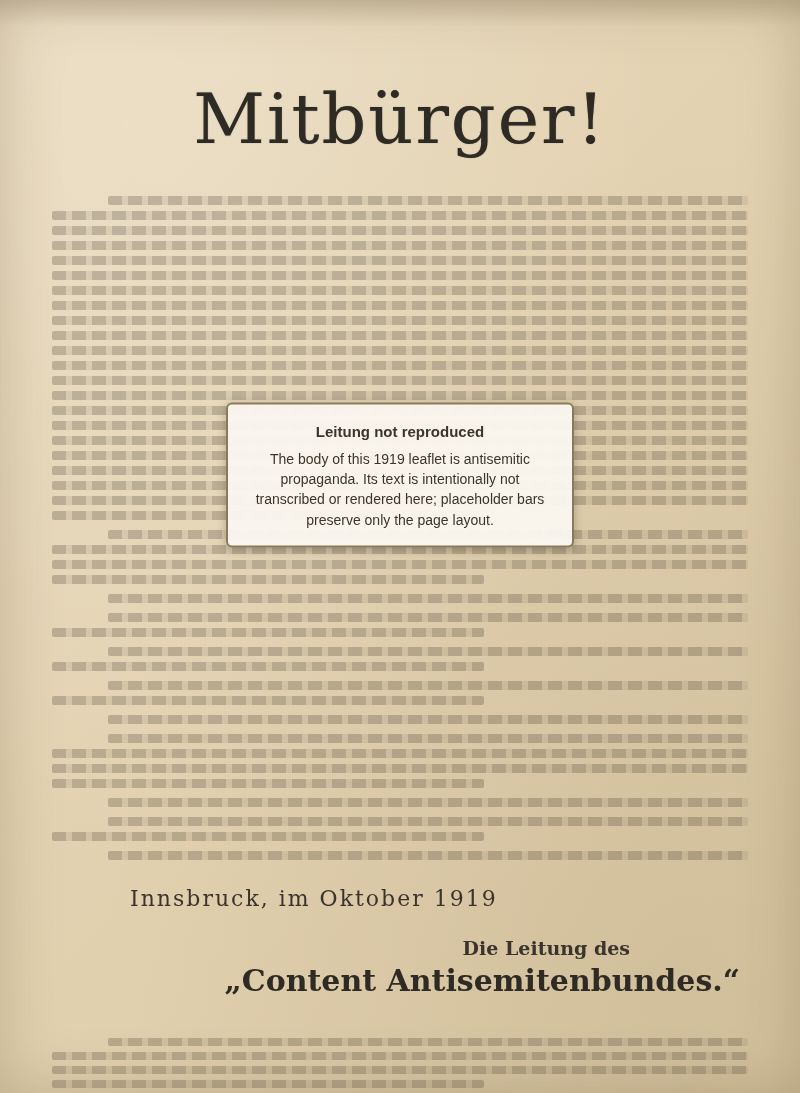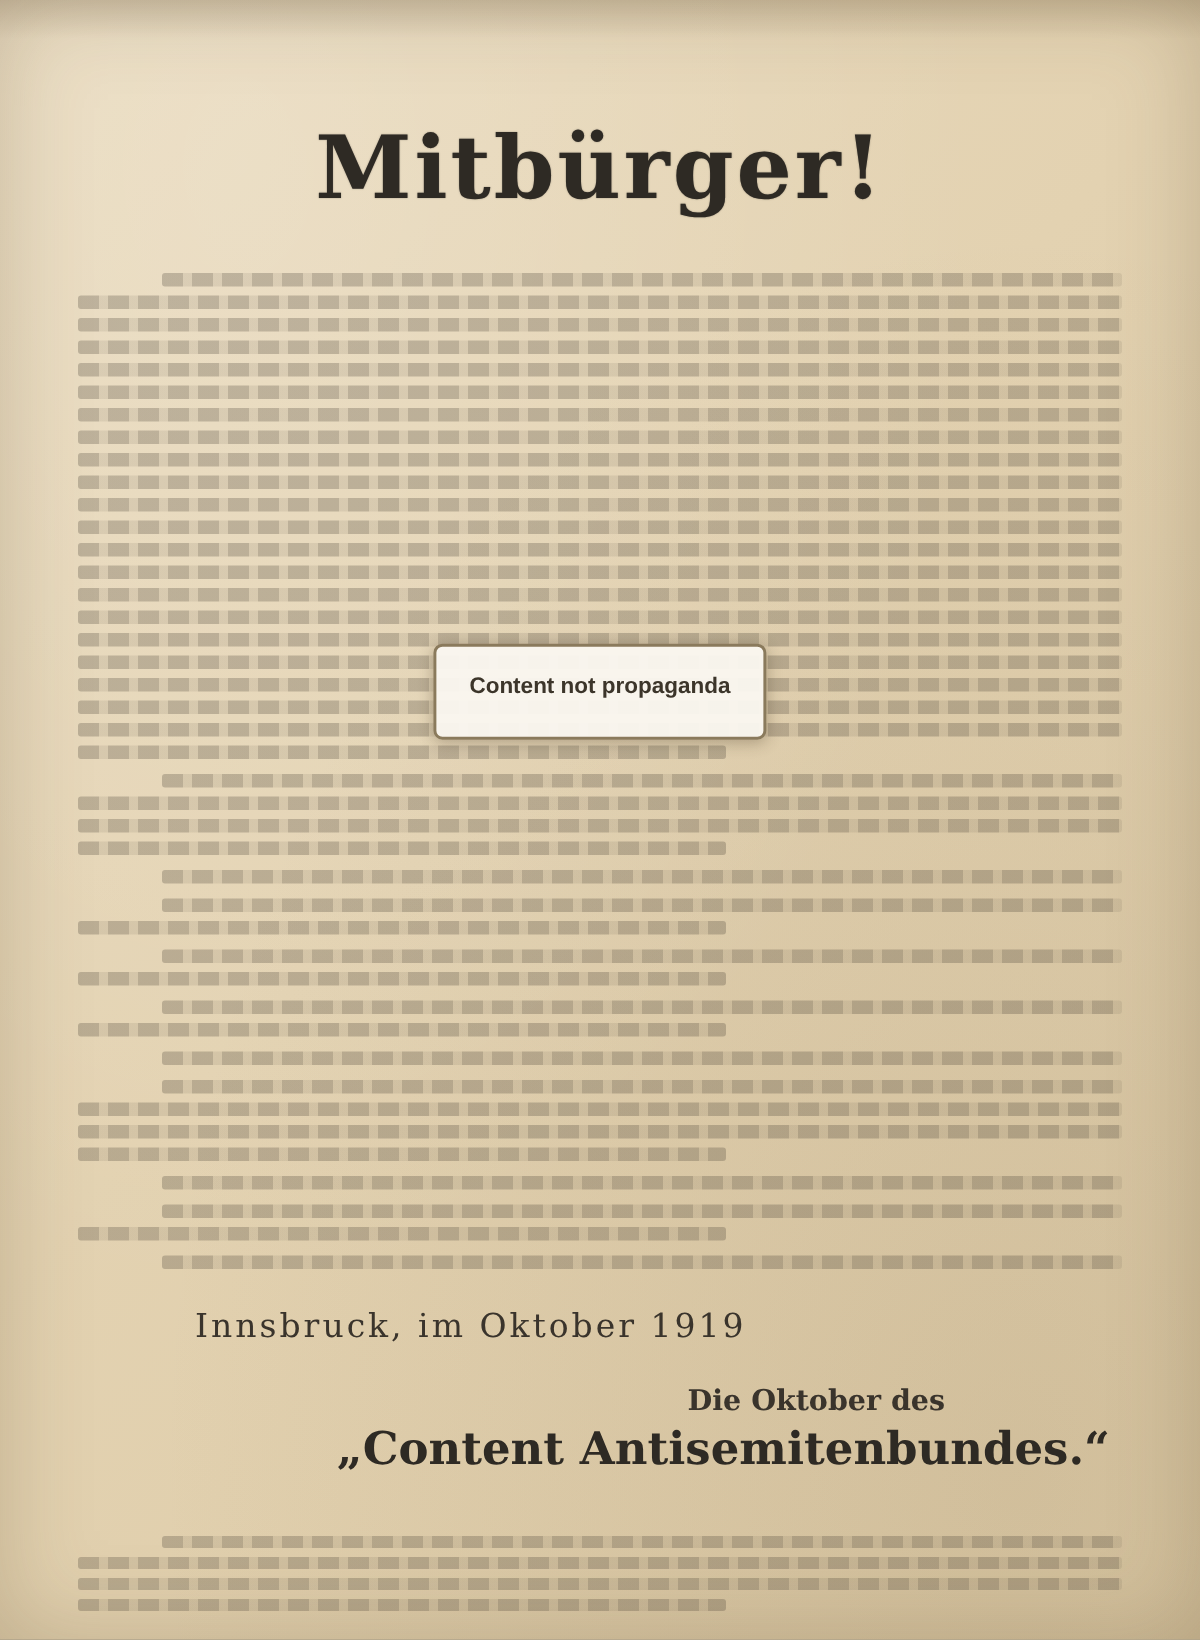--- a/index.html
+++ b/index.html
@@ -19,22 +19,22 @@
     overflow: hidden;
     color: #3a342c;
   }
   .fold-edge {
     position: absolute; top: 0; left: 0; right: 0; height: 26px;
     background: linear-gradient(180deg, rgba(90,70,40,0.18), transparent);
   }
   .headline {
     margin: 78px auto 0;
     text-align: center;
-    font-weight: 700;
-    font-size: 58px;
+    font-weight: 400;
+    font-size: 70px;
     letter-spacing: 2px;
     color: #2e2a24;
     text-shadow: 0 0 1px rgba(46,42,36,0.5);
   }
   .body-area {
     position: relative;
     margin: 36px 52px 0;
   }
   
   .para { margin-bottom: 10px; }
@@ -157,28 +157,29 @@
         </div>
         <div class="para">
           <div class="line-bar first"></div>
           <div class="line-bar last"></div>
         </div>
         <div class="para">
           <div class="line-bar first"></div>
         </div>
       </div>
     <div class="redaction-notice">
-      <span class="notice-title">Content not propaganda</span>
+      <span class="notice-title">Leitung not reproduced</span>
+      <span>The body of this 1919 leaflet is antisemitic propaganda. Its text is intentionally not transcribed or rendered here; placeholder bars preserve only the page layout.</span>
     </div>
   </div>
 
   <div class="dateline">Innsbruck, im Oktober 1919</div>
 
   <div class="signature">
-    <div class="sig-line1">Die Oktober des</div>
+    <div class="sig-line1">Die Leitung des</div>
     <div class="sig-line2">„Content Antisemitenbundes.“</div>
   </div>
 
   <div class="footnote">
     <div id="footnote-lines">
         <div class="para">
           <div class="line-bar first"></div>
           <div class="line-bar"></div>
           <div class="line-bar"></div>
           <div class="line-bar last"></div>

